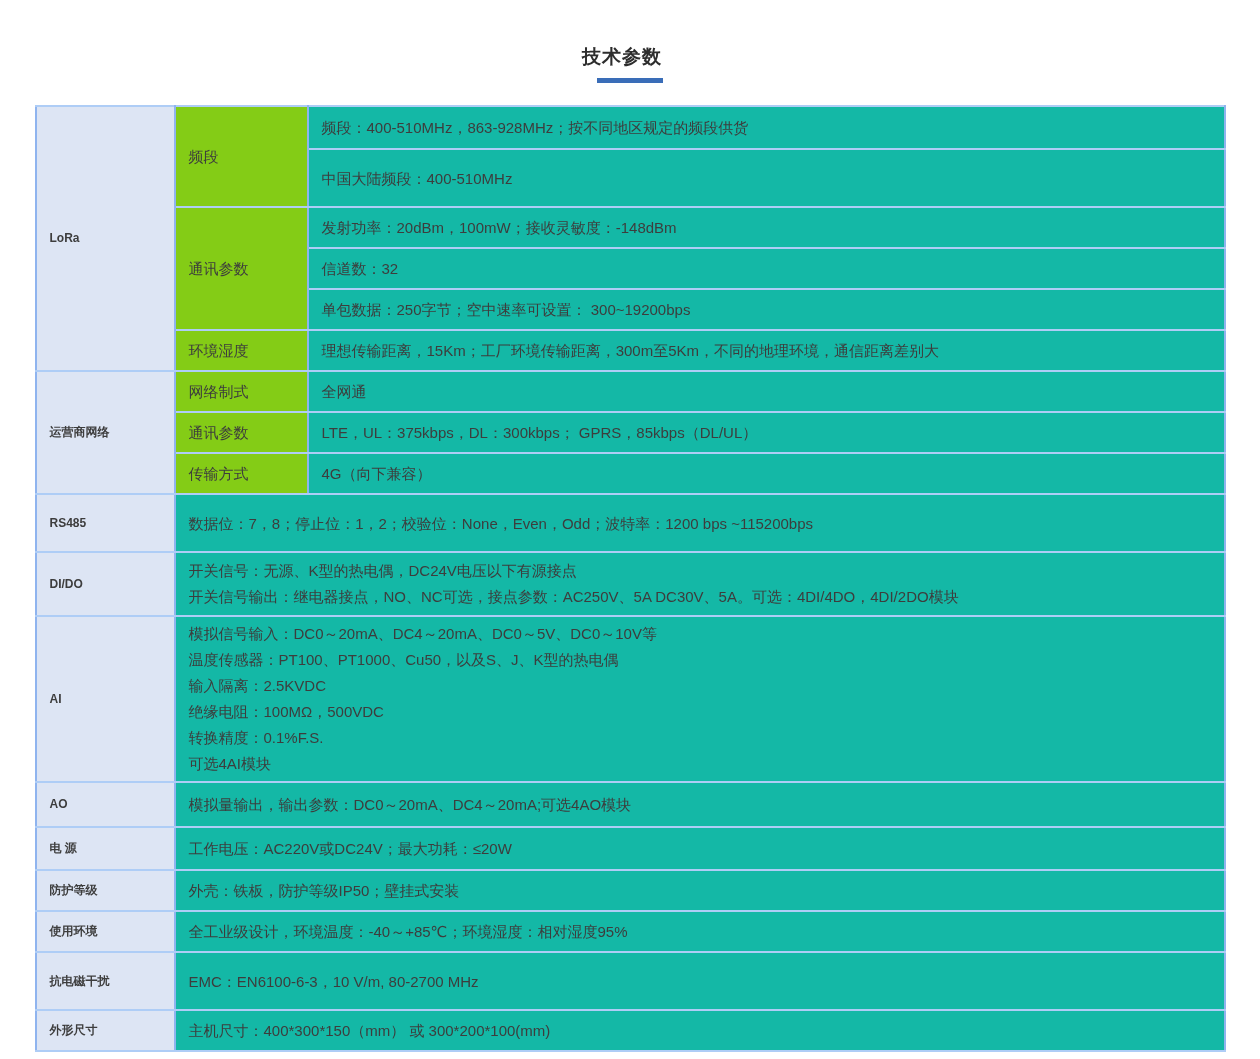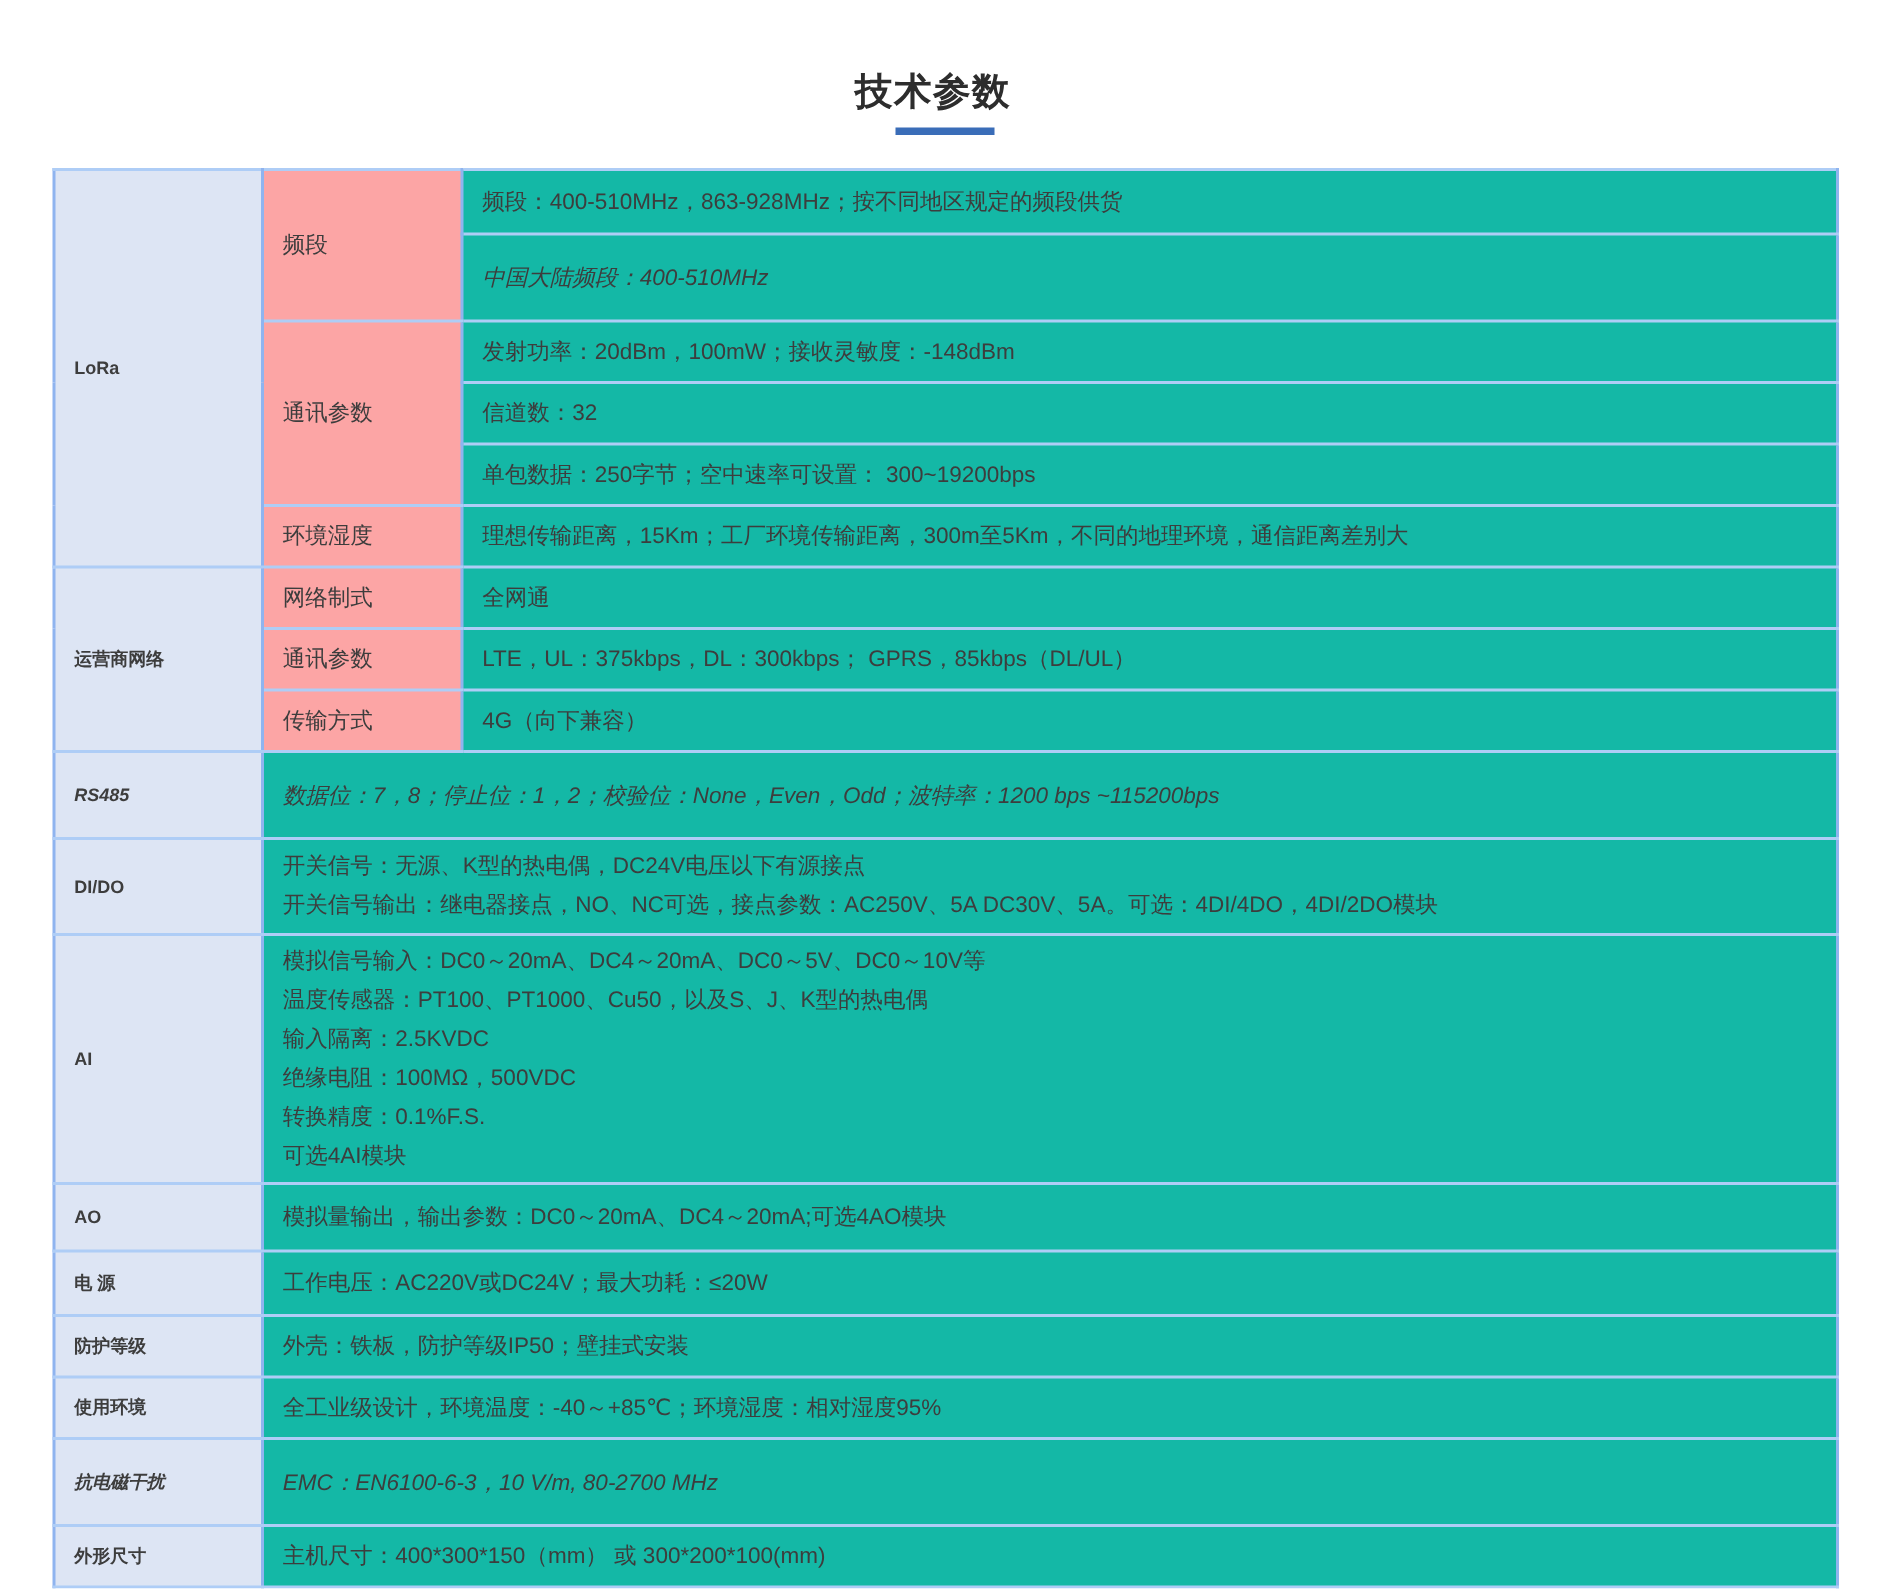--- a/index.html
+++ b/index.html
@@ -13,21 +13,21 @@
   html,body{margin:0;padding:0;}
   body{
     width:1260px;height:1059px;
     background:#ffffff;
     font-family:"Liberation Sans","DejaVu Sans",sans-serif;
     color:var(--text);
   }
   .page-title{
     margin:44px 16px 0 0;
     text-align:center;
-    font-size:25px;
+    font-size:19px;
     font-weight:700;
     color:#2d2d2d;
     letter-spacing:1px;
   }
   .title-underline{
     width:66px;height:5px;
     background:var(--accent);
     margin:8px auto 0 auto;
   }
   table.spec{
@@ -51,26 +51,26 @@
   col.c2{width:133px;}
   col.c3{width:917px;}
   td.group-label{
     background:var(--row-label-bg);
     font-weight:700;
     color:#2c2c2c;
     font-size:12px;
     padding-left:13px;
   }
   td.sub-label{
-    background:#fca5a5;
+    background:#84cc16;
     padding-left:10px;
   }
   td.value-cell{background:#14b8a6;}
   tr.r-single{height:41px;}
-  tr.r-42{height:58px;font-style:italic;}
+  tr.r-42{height:58px;}
   tr.r-43{height:43px;}
   tr.r-didio{height:64px;}
   tr.r-ai{height:164px;}
   tr.r-ao{height:45px;padding-left:44px;}
   .cell-line{line-height:26px;}
 </style>
 </head>
 <body>
 
 <h1 class="page-title">技术参数</h1>

